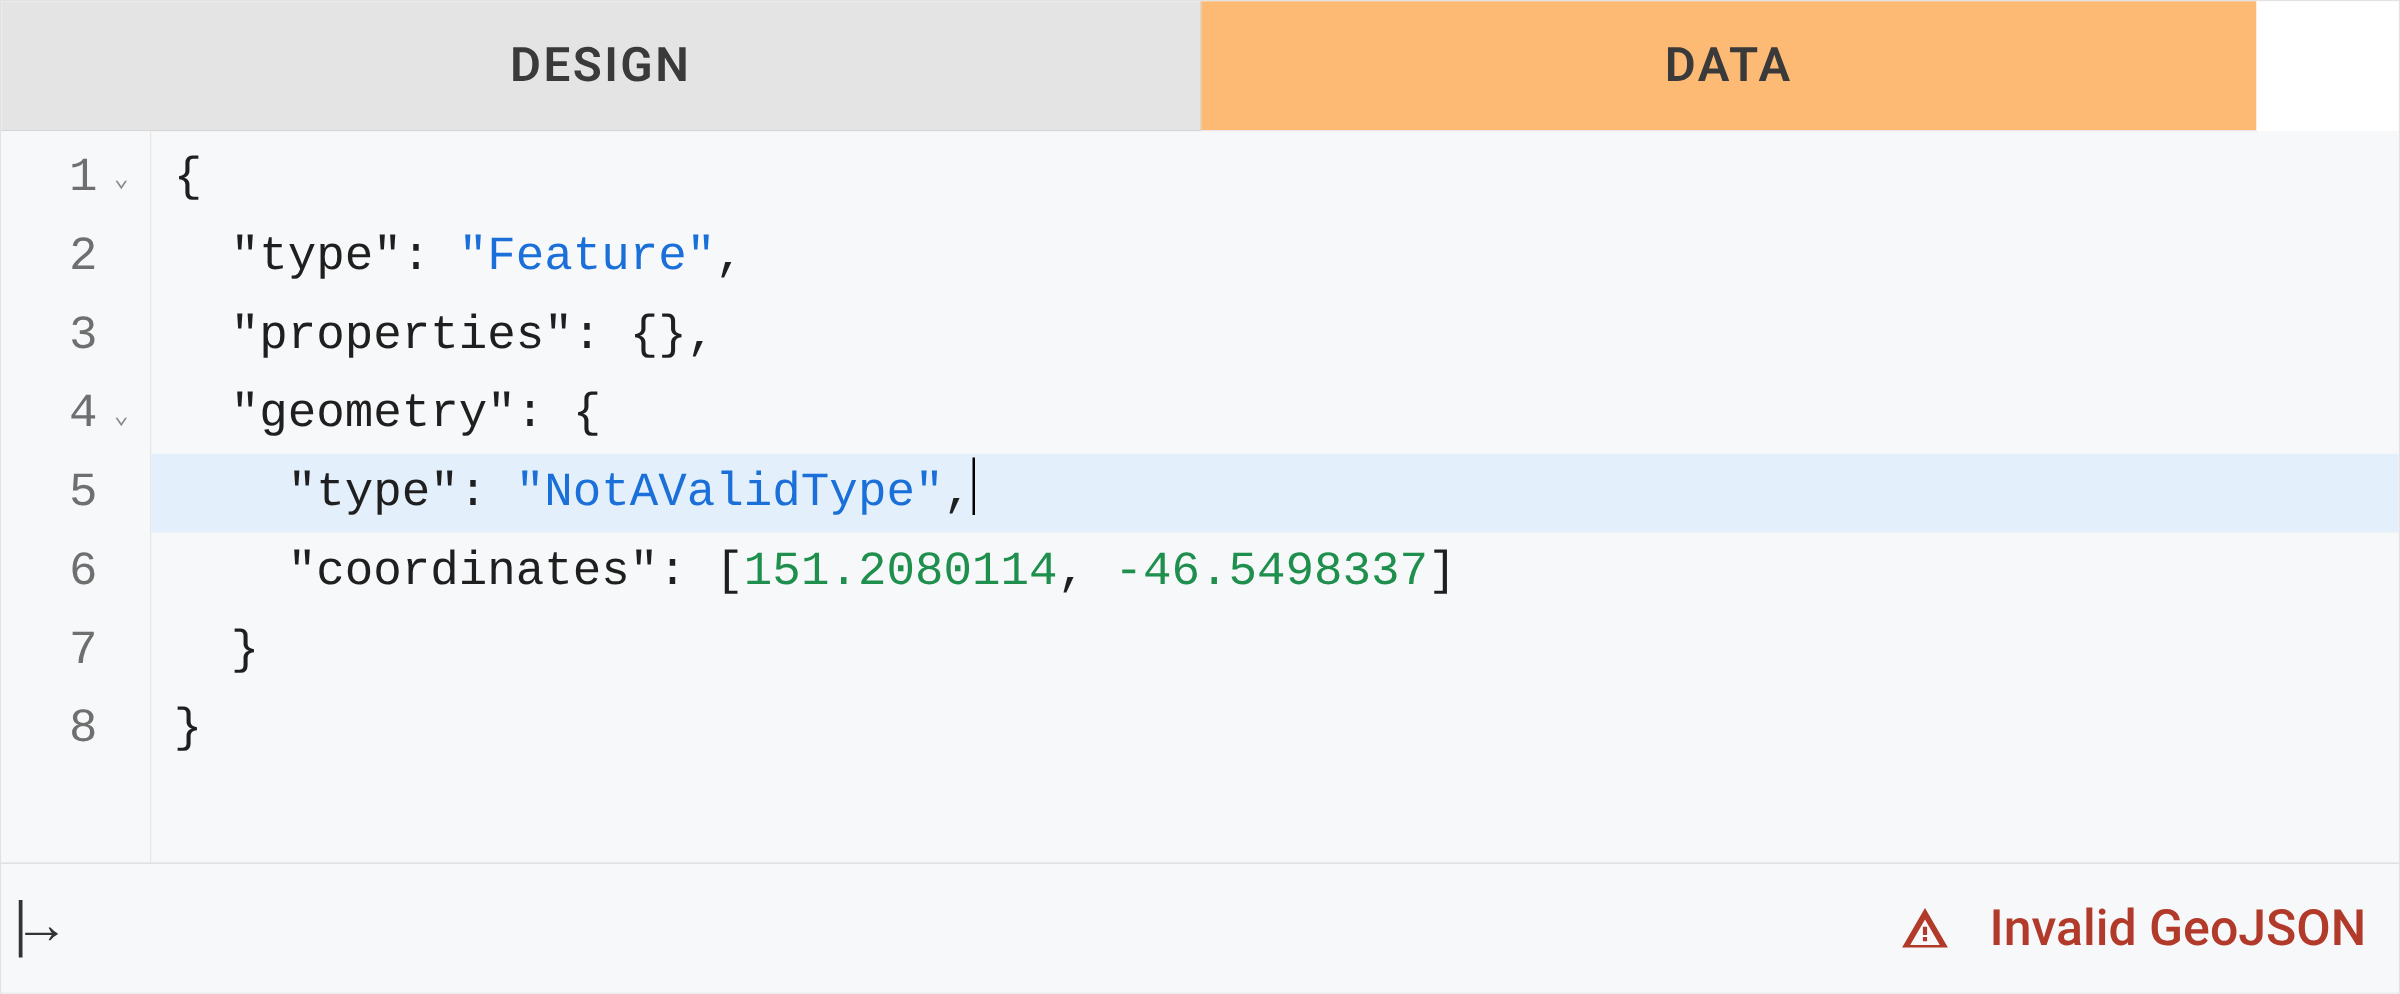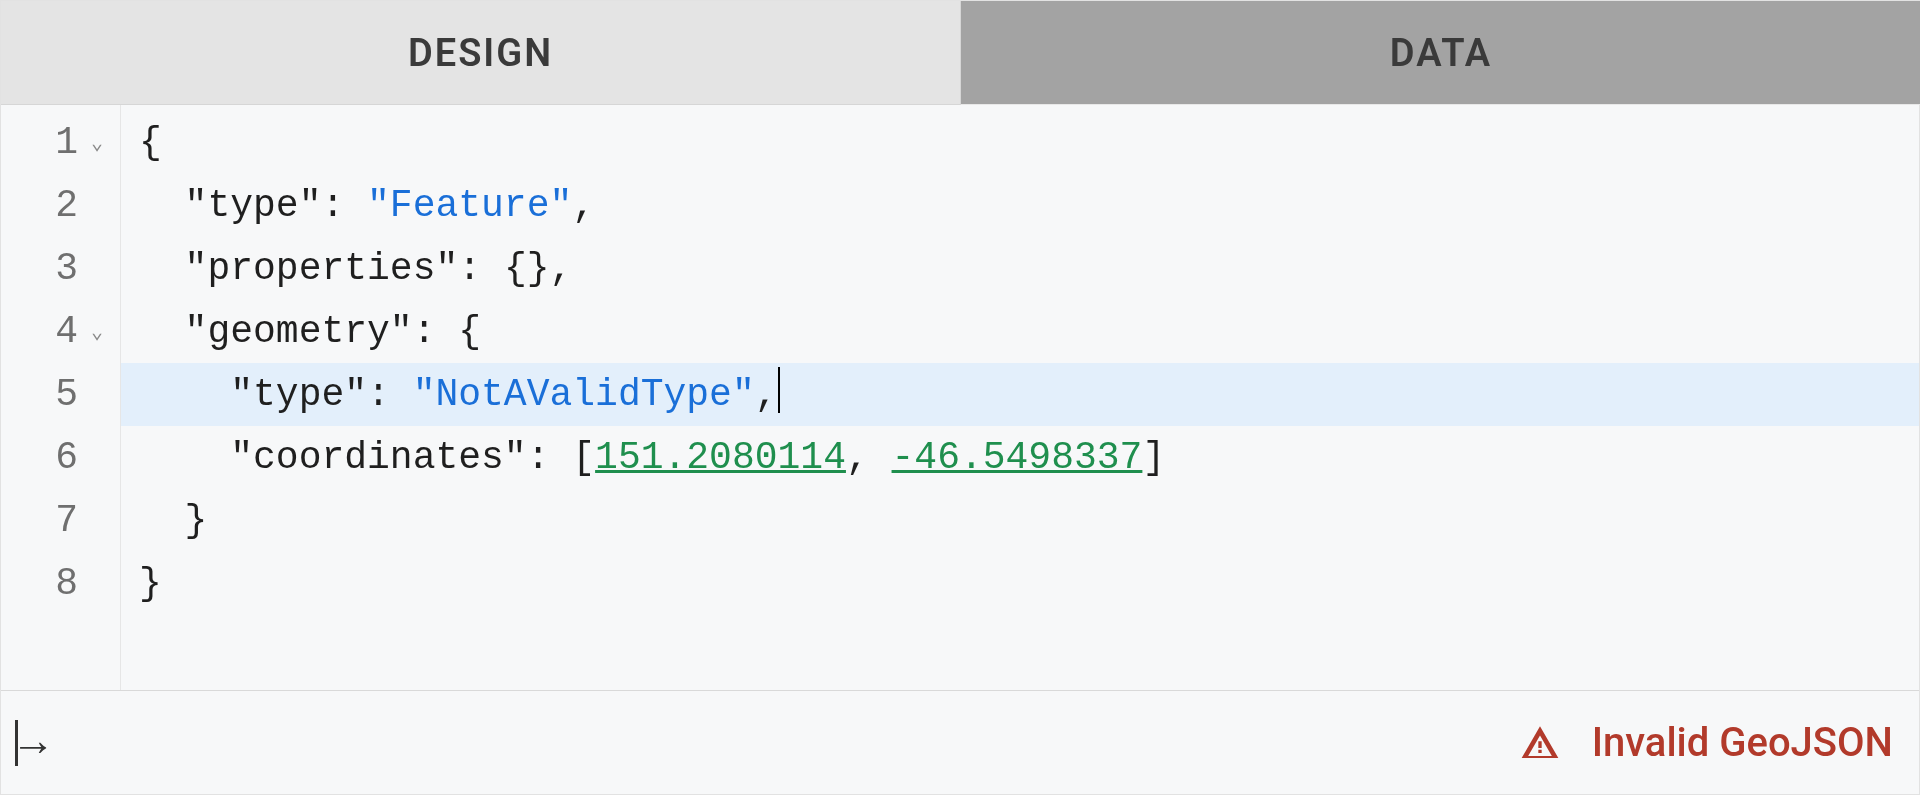--- a/index.html
+++ b/index.html
@@ -33,22 +33,22 @@
     cursor: pointer;
     user-select: none;
   }
   .tab-design {
     width: 960px;
     background: #e4e4e4;
     border-right: 1px solid #d6d6d6;
     border-bottom: 1px solid #d6d6d6;
   }
   .tab-data {
-    width: 960px;
-    background: #a3a3a3;
+    width: 844px;
+    background: #fdba74;
     border-bottom: 1px solid #e8e8e8;
   }
   .editor {
     flex: 1 1 auto;
     display: flex;
     background: #f7f8f9;
     overflow: hidden;
   }
   .gutter {
     flex: 0 0 120px;
@@ -87,21 +87,21 @@
     padding-left: 18px;
     white-space: pre;
     color: #1f1f1f;
   }
   .code-row.current {
     background: #e3effb;
   }
   .tok-punc { color: #1f1f1f; }
   .tok-key { color: #1f1f1f; }
   .tok-str { color: #1a6fd8; }
-  .tok-num { color: #1f8f4e; text-decoration: underline; }
+  .tok-num { color: #1f8f4e; }
   .cursor {
     display: inline-block;
     width: 0;
     border-left: 2px solid #000;
     height: 46px;
     vertical-align: -8px;
   }
   .statusbar {
     height: 104px;
     border-top: 1px solid #d9d9d9;

